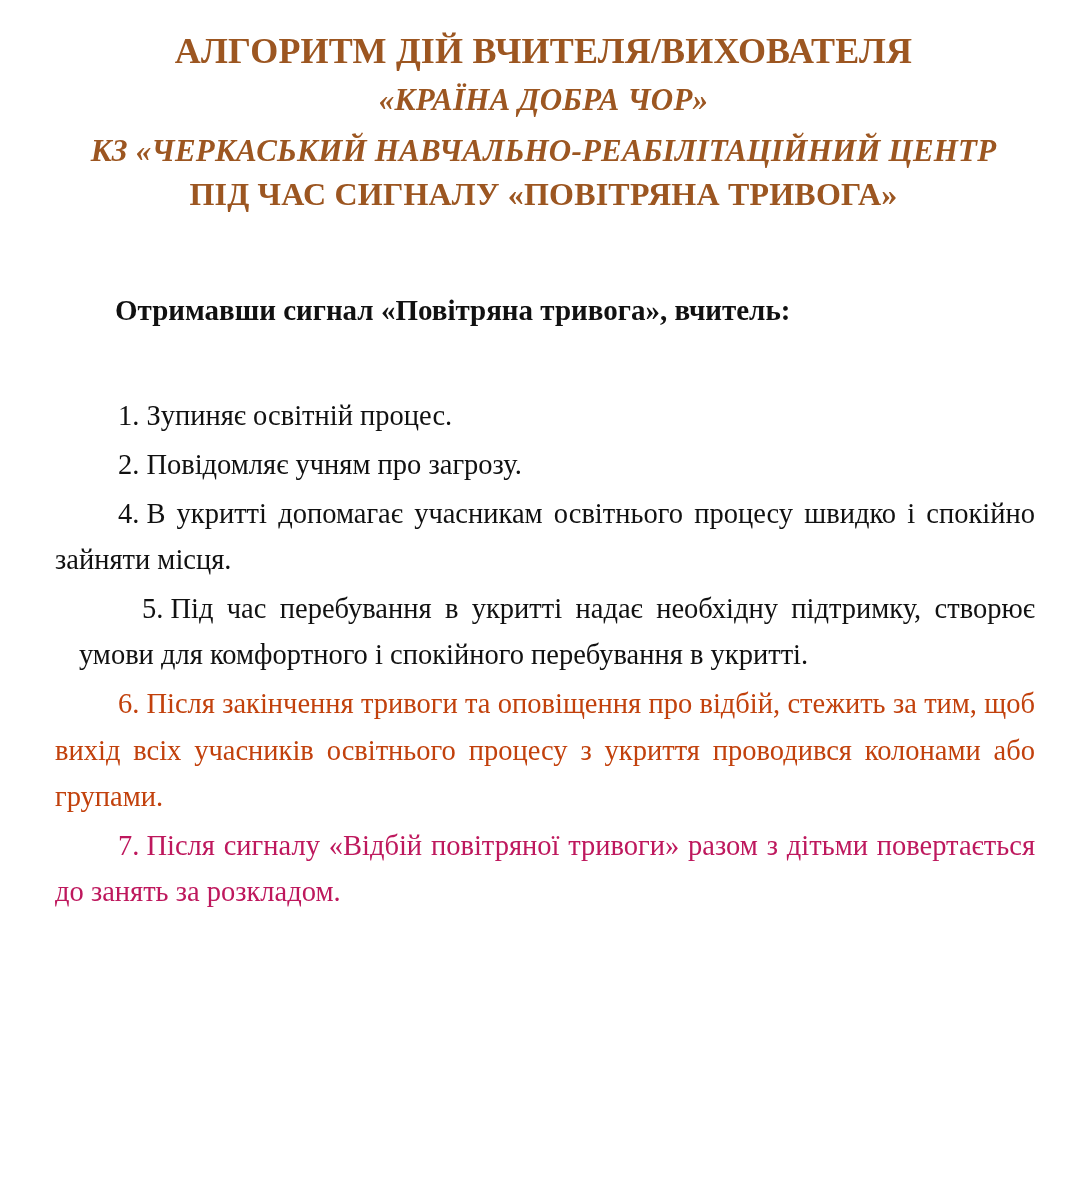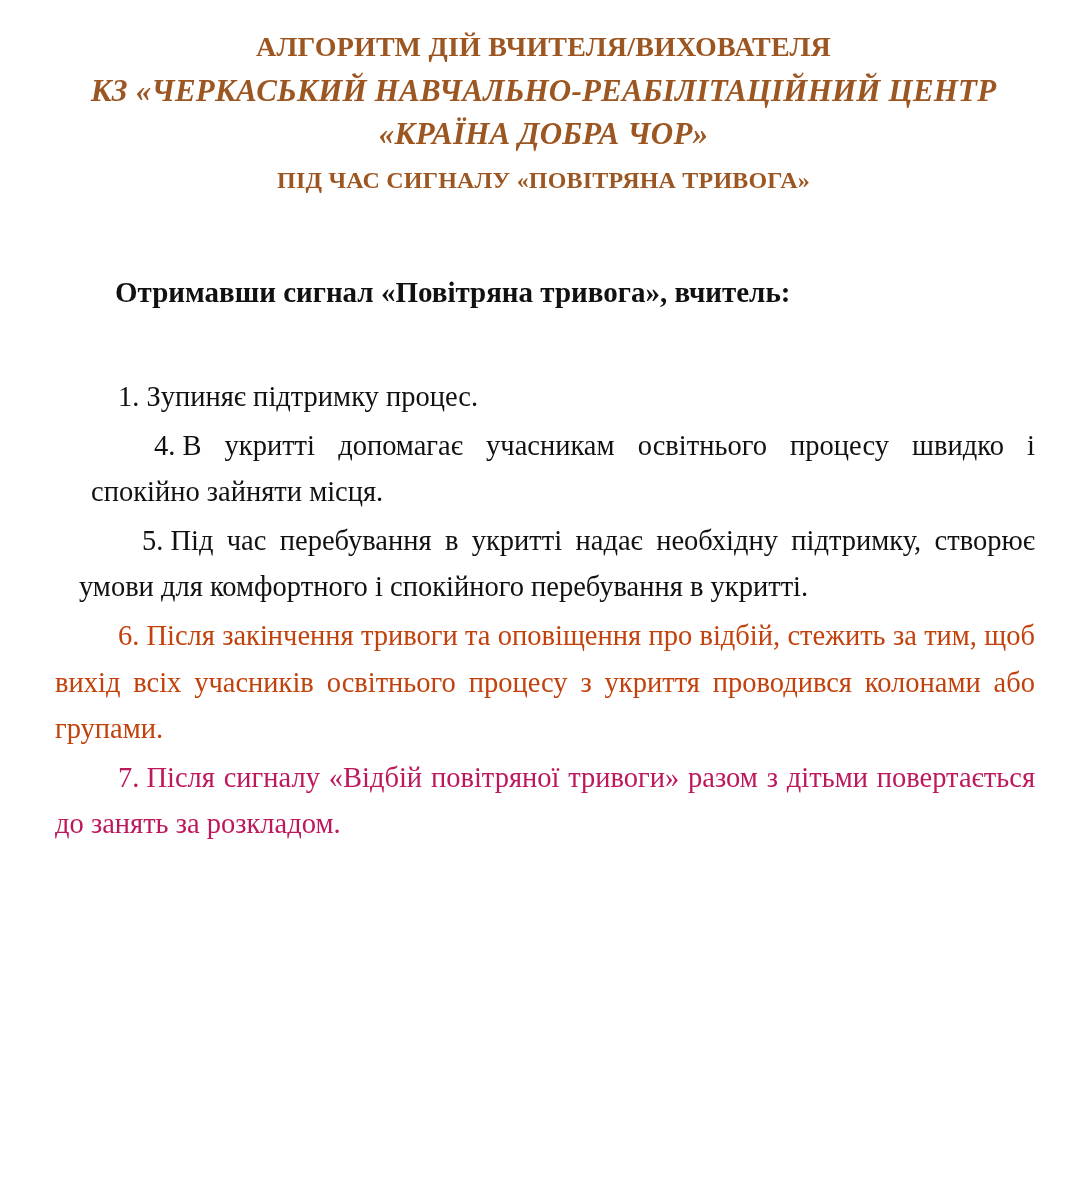--- a/index.html
+++ b/index.html
@@ -35,35 +35,35 @@
   .title-line {
     color: #9C5621;
     font-family: "Liberation Serif", "DejaVu Serif", serif;
     font-weight: bold;
     line-height: 1.18;
     letter-spacing: 0.2px;
     white-space: nowrap;
   }
 
   .title-line.l1 {
-    font-size: 28px;
+    font-size: 36px;
     margin: 0 0 10px 0;
   }
   .title-line.l2 {
     font-size: 31px;
     font-style: italic;
     margin: 0 0 6px 0;
   }
   .title-line.l3 {
     font-size: 31px;
     font-style: italic;
     margin: 0 0 14px 0;
   }
   .title-line.l4 {
-    font-size: 24px;
+    font-size: 32px;
     margin: 0;
   }
 
   
   .intro {
     margin-top: 78px;
     padding-left: 115px;
     padding-right: 24px;
     font-size: 29px;
     font-weight: bold;
@@ -103,28 +103,29 @@
     width: 7px;
   }
 </style>
 </head>
 <body>
 
 <div class="page">
 
   <div class="heading-block">
     <div class="title-line l1" style="color: rgb(156, 86, 33);">АЛГОРИТМ ДІЙ ВЧИТЕЛЯ/ВИХОВАТЕЛЯ</div>
+    <div class="title-line l3" style="color: rgb(156, 86, 33);">«КРАЇНА ДОБРА ЧОР»</div>
     <div class="title-line l2" style="color: rgb(156, 86, 33);">КЗ «ЧЕРКАСЬКИЙ НАВЧАЛЬНО-РЕАБІЛІТАЦІЙНИЙ ЦЕНТР</div>
-    <div class="title-line l3" style="color: rgb(156, 86, 33);">«КРАЇНА ДОБРА ЧОР»</div>
     <div class="title-line l4" style="color: rgb(156, 86, 33);">ПІД ЧАС СИГНАЛУ «ПОВІТРЯНА ТРИВОГА»</div>
   </div>
 
   <div class="intro" style="color: rgb(17, 17, 17);">Отримавши сигнал «Повітряна тривога», вчитель:</div>
 
   <ol class="list" id="steps-list">
-  <li class="list-item" style="color: rgb(17, 17, 17);"><span class="num">1.</span><span class="num-gap"></span><span class="txt">Зупиняє підтримку процес.</span></li>
-      <li class="list-item" style="color: rgb(17, 17, 17); margin-left: 36px;"><span class="num">4.</span><span class="num-gap"></span><span class="txt">В укритті допомагає учасникам освітнього процесу швидко і спокійно зайняти місця.</span></li>
+  <li class="list-item" style="color: rgb(17, 17, 17);"><span class="num">1.</span><span class="num-gap"></span><span class="txt">Зупиняє освітній процес.</span></li>
+      <li class="list-item" style="color: rgb(17, 17, 17);"><span class="num">2.</span><span class="num-gap"></span><span class="txt">Повідомляє учням про загрозу.</span></li>
+      <li class="list-item" style="color: rgb(17, 17, 17);"><span class="num">4.</span><span class="num-gap"></span><span class="txt">В укритті допомагає учасникам освітнього процесу швидко і спокійно зайняти місця.</span></li>
       <li class="list-item" style="color: rgb(17, 17, 17); margin-left: 24px;"><span class="num">5.</span><span class="num-gap"></span><span class="txt">Під час перебування в укритті надає необхідну підтримку, створює умови для комфортного і спокійного перебування в укритті.</span></li>
       <li class="list-item" style="color: #c2410c;"><span class="num">6.</span><span class="num-gap"></span><span class="txt">Після закінчення тривоги та оповіщення про відбій, стежить за тим, щоб вихід всіх учасників освітнього процесу з укриття проводився колонами або групами.</span></li>
       <li class="list-item" style="color: #be185d;"><span class="num">7.</span><span class="num-gap"></span><span class="txt">Після сигналу «Відбій повітряної тривоги» разом з дітьми повертається до занять за розкладом.</span></li>
     </ol>
 
 </div>
 
 </body></html>

